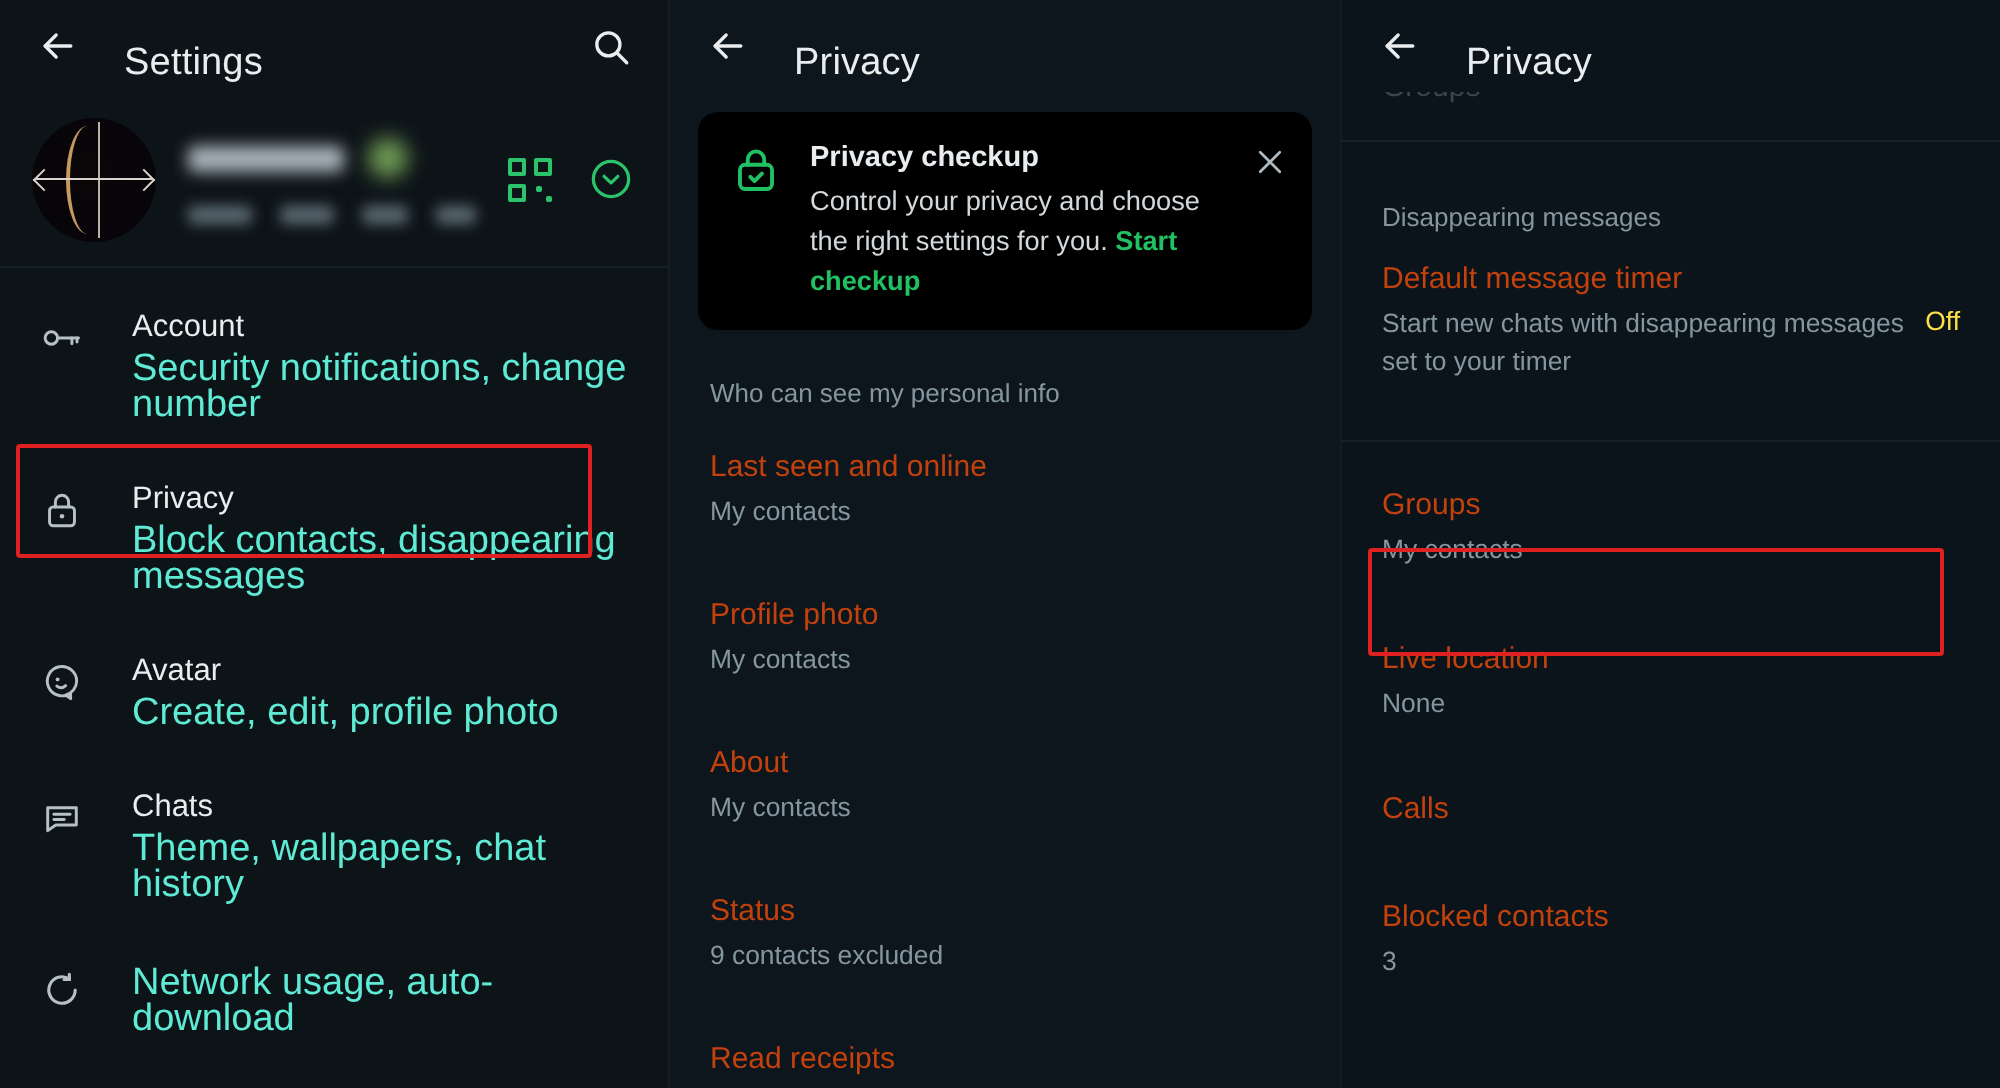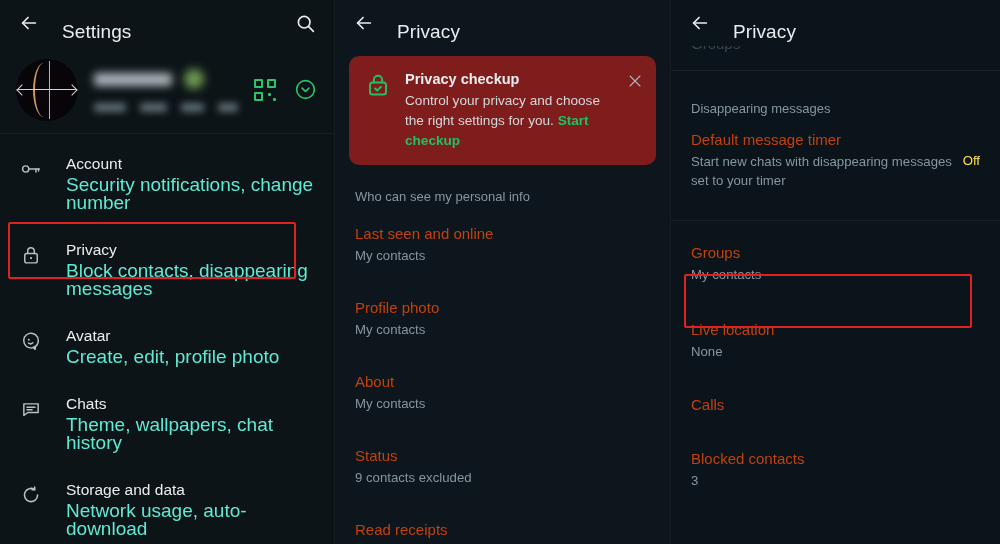--- a/index.html
+++ b/index.html
@@ -81,21 +81,21 @@
   
   .settings-list { padding-top:6px; }
   .s-item { display:flex; align-items:flex-start; gap:22px; padding:14px 16px 14px 18px; position:relative; }
   .s-ico { width:26px; flex:none; display:flex; justify-content:center; padding-top:4px; }
   .s-ico svg { display:block; }
   .s-title { font-size:15.5px; color:#e9edef; line-height:19px; }
   .s-sub { font-size:19px; color:#5eead4; line-height:18px; margin-top:3px; }
 
   
   .banner {
-    margin:10px 14px 0 14px; background:#7f1d1d; border-radius:10px;
+    margin:10px 14px 0 14px; background:#000000; border-radius:10px;
     display:flex; align-items:flex-start; gap:14px; padding:14px 12px 14px 16px;
   }
   .banner-ico { flex:none; padding-top:2px; }
   .banner-body { flex:1; }
   .banner-title { font-size:14.5px; font-weight:700; color:#e9edef; line-height:19px; }
   .banner-desc { font-size:13.6px; color:#d2d8db; line-height:20px; margin-top:2px; }
   .banner-link { color:#21c063; font-weight:700; }
   .banner-x { flex:none; padding-top:2px; }
 
   
@@ -239,21 +239,20 @@
 
 
       <div class="s-item">
         <div class="s-ico">
           <svg width="22" height="22" viewBox="0 0 24 24" fill="none" stroke="#b6c0c6" stroke-width="1.7" stroke-linecap="round">
             <path d="M19.2 12a7.2 7.2 0 11-3.2-6"></path>
             <path d="M16 3.4V6.3h-2.9"></path>
           </svg>
         </div>
         <div>
-          <div class="s-title">Storage and data</div>
           <div class="s-sub">Network usage, auto-download</div>
         </div>
       </div>
 
     </div>
   </div>
 
   <div class="panel panel-mid">
 
     <div class="appbar">

